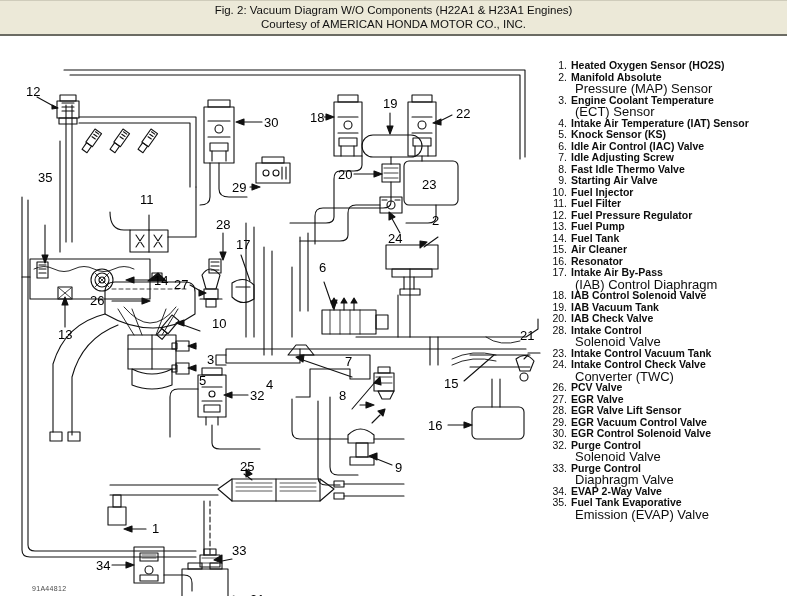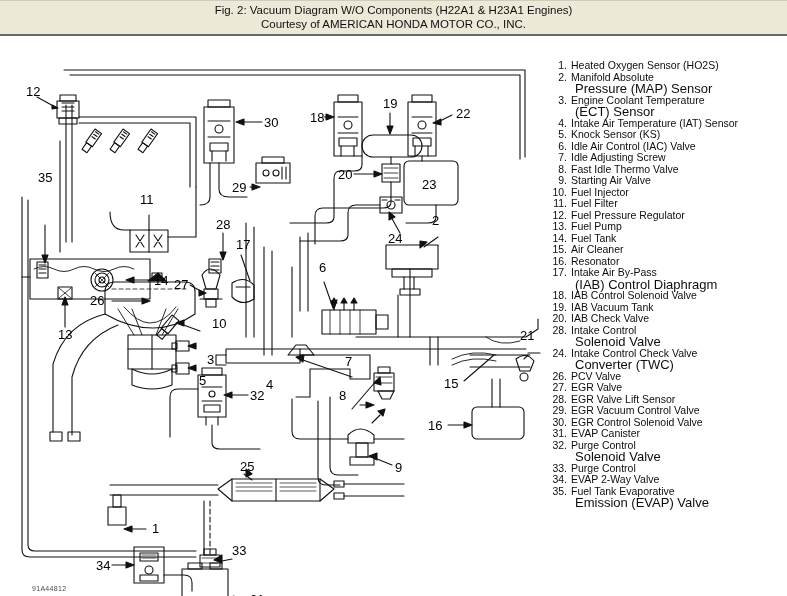--- a/index.html
+++ b/index.html
@@ -50,21 +50,21 @@
   }
   .leg-row{
     display:flex;align-items:flex-start;
     font-size:10.5px;line-height:11.5px;color:#0d0d0d;
     white-space:nowrap;
   }
   .leg-num{
     width:19px;text-align:right;flex:0 0 19px;
     padding-right:4px;box-sizing:border-box;
   }
-  .leg-txt{flex:1 1 auto;}
+  .leg-txt{flex:1 1 auto;font-weight:bold;}
   .leg-cont{padding-left:23px;font-size:13px;line-height:11.5px;color:#0d0d0d;white-space:nowrap;}
 </style>
 </head>
 <body>
 
 <div id="page">
 
   <div id="titlebar">
     <div class="title-line">Fig. 2: Vacuum Diagram W/O Components (H22A1 &amp; H23A1 Engines)</div>
     <div class="title-line">Courtesy of AMERICAN HONDA MOTOR CO., INC.</div>
@@ -573,20 +573,24 @@
       <div class="leg-row">
         <span class="leg-num">20.</span>
         <span class="leg-txt">IAB Check Valve</span>
       </div>
       <div class="leg-row">
         <span class="leg-num">28.</span>
         <span class="leg-txt">Intake Control</span>
       </div>
       <div class="leg-cont">Solenoid Valve</div>
       <div class="leg-row">
+        <span class="leg-num">23.</span>
+        <span class="leg-txt">Intake Control Vacuum Tank</span>
+      </div>
+      <div class="leg-row">
         <span class="leg-num">24.</span>
         <span class="leg-txt">Intake Control Check Valve</span>
       </div>
       <div class="leg-cont">Converter (TWC)</div>
       <div class="leg-row">
         <span class="leg-num">26.</span>
         <span class="leg-txt">PCV Valve</span>
       </div>
       <div class="leg-row">
         <span class="leg-num">27.</span>
@@ -598,32 +602,29 @@
       </div>
       <div class="leg-row">
         <span class="leg-num">29.</span>
         <span class="leg-txt">EGR Vacuum Control Valve</span>
       </div>
       <div class="leg-row">
         <span class="leg-num">30.</span>
         <span class="leg-txt">EGR Control Solenoid Valve</span>
       </div>
       <div class="leg-row">
-        <span class="leg-num">31.</span>
-        <span class="leg-txt">EVAP Canister</span>
-      </div>
-      <div class="leg-row">
         <span class="leg-num">32.</span>
         <span class="leg-txt">Purge Control</span>
       </div>
       <div class="leg-cont">Solenoid Valve</div>
       <div class="leg-row">
         <span class="leg-num">33.</span>
         <span class="leg-txt">Purge Control</span>
       </div>
+      <div class="leg-cont">Diaphragm Valve</div>
       <div class="leg-row">
         <span class="leg-num">34.</span>
         <span class="leg-txt">EVAP 2-Way Valve</span>
       </div>
       <div class="leg-row">
         <span class="leg-num">35.</span>
         <span class="leg-txt">Fuel Tank Evaporative</span>
       </div>
       <div class="leg-cont">Emission (EVAP) Valve</div>
     </div>

